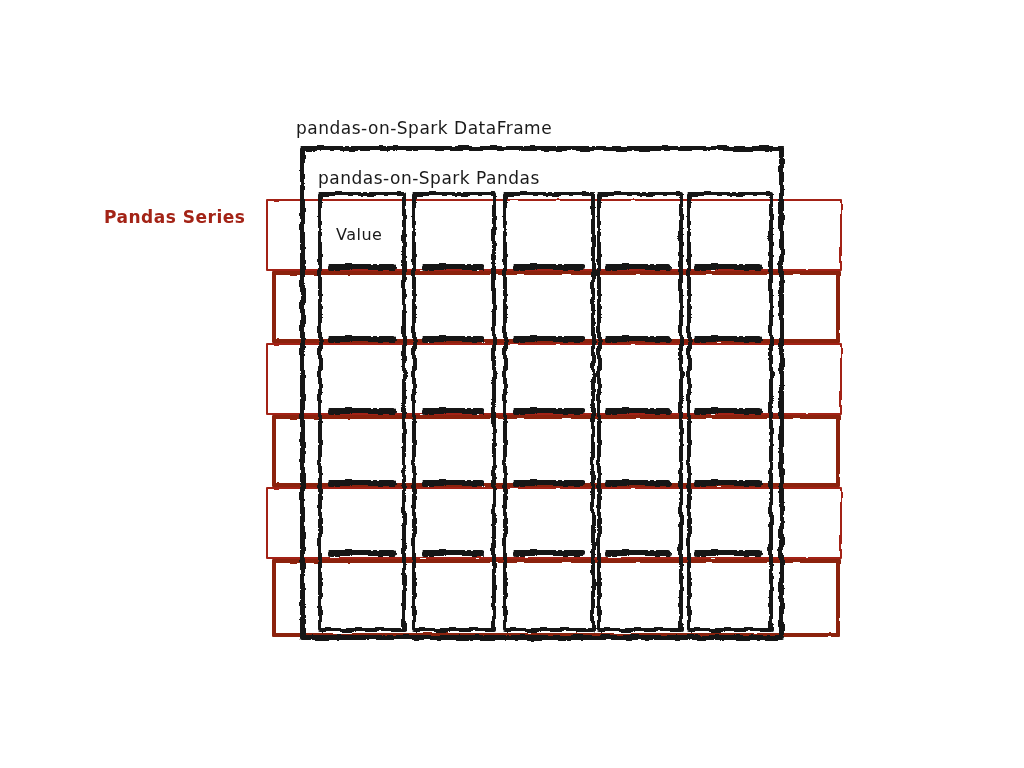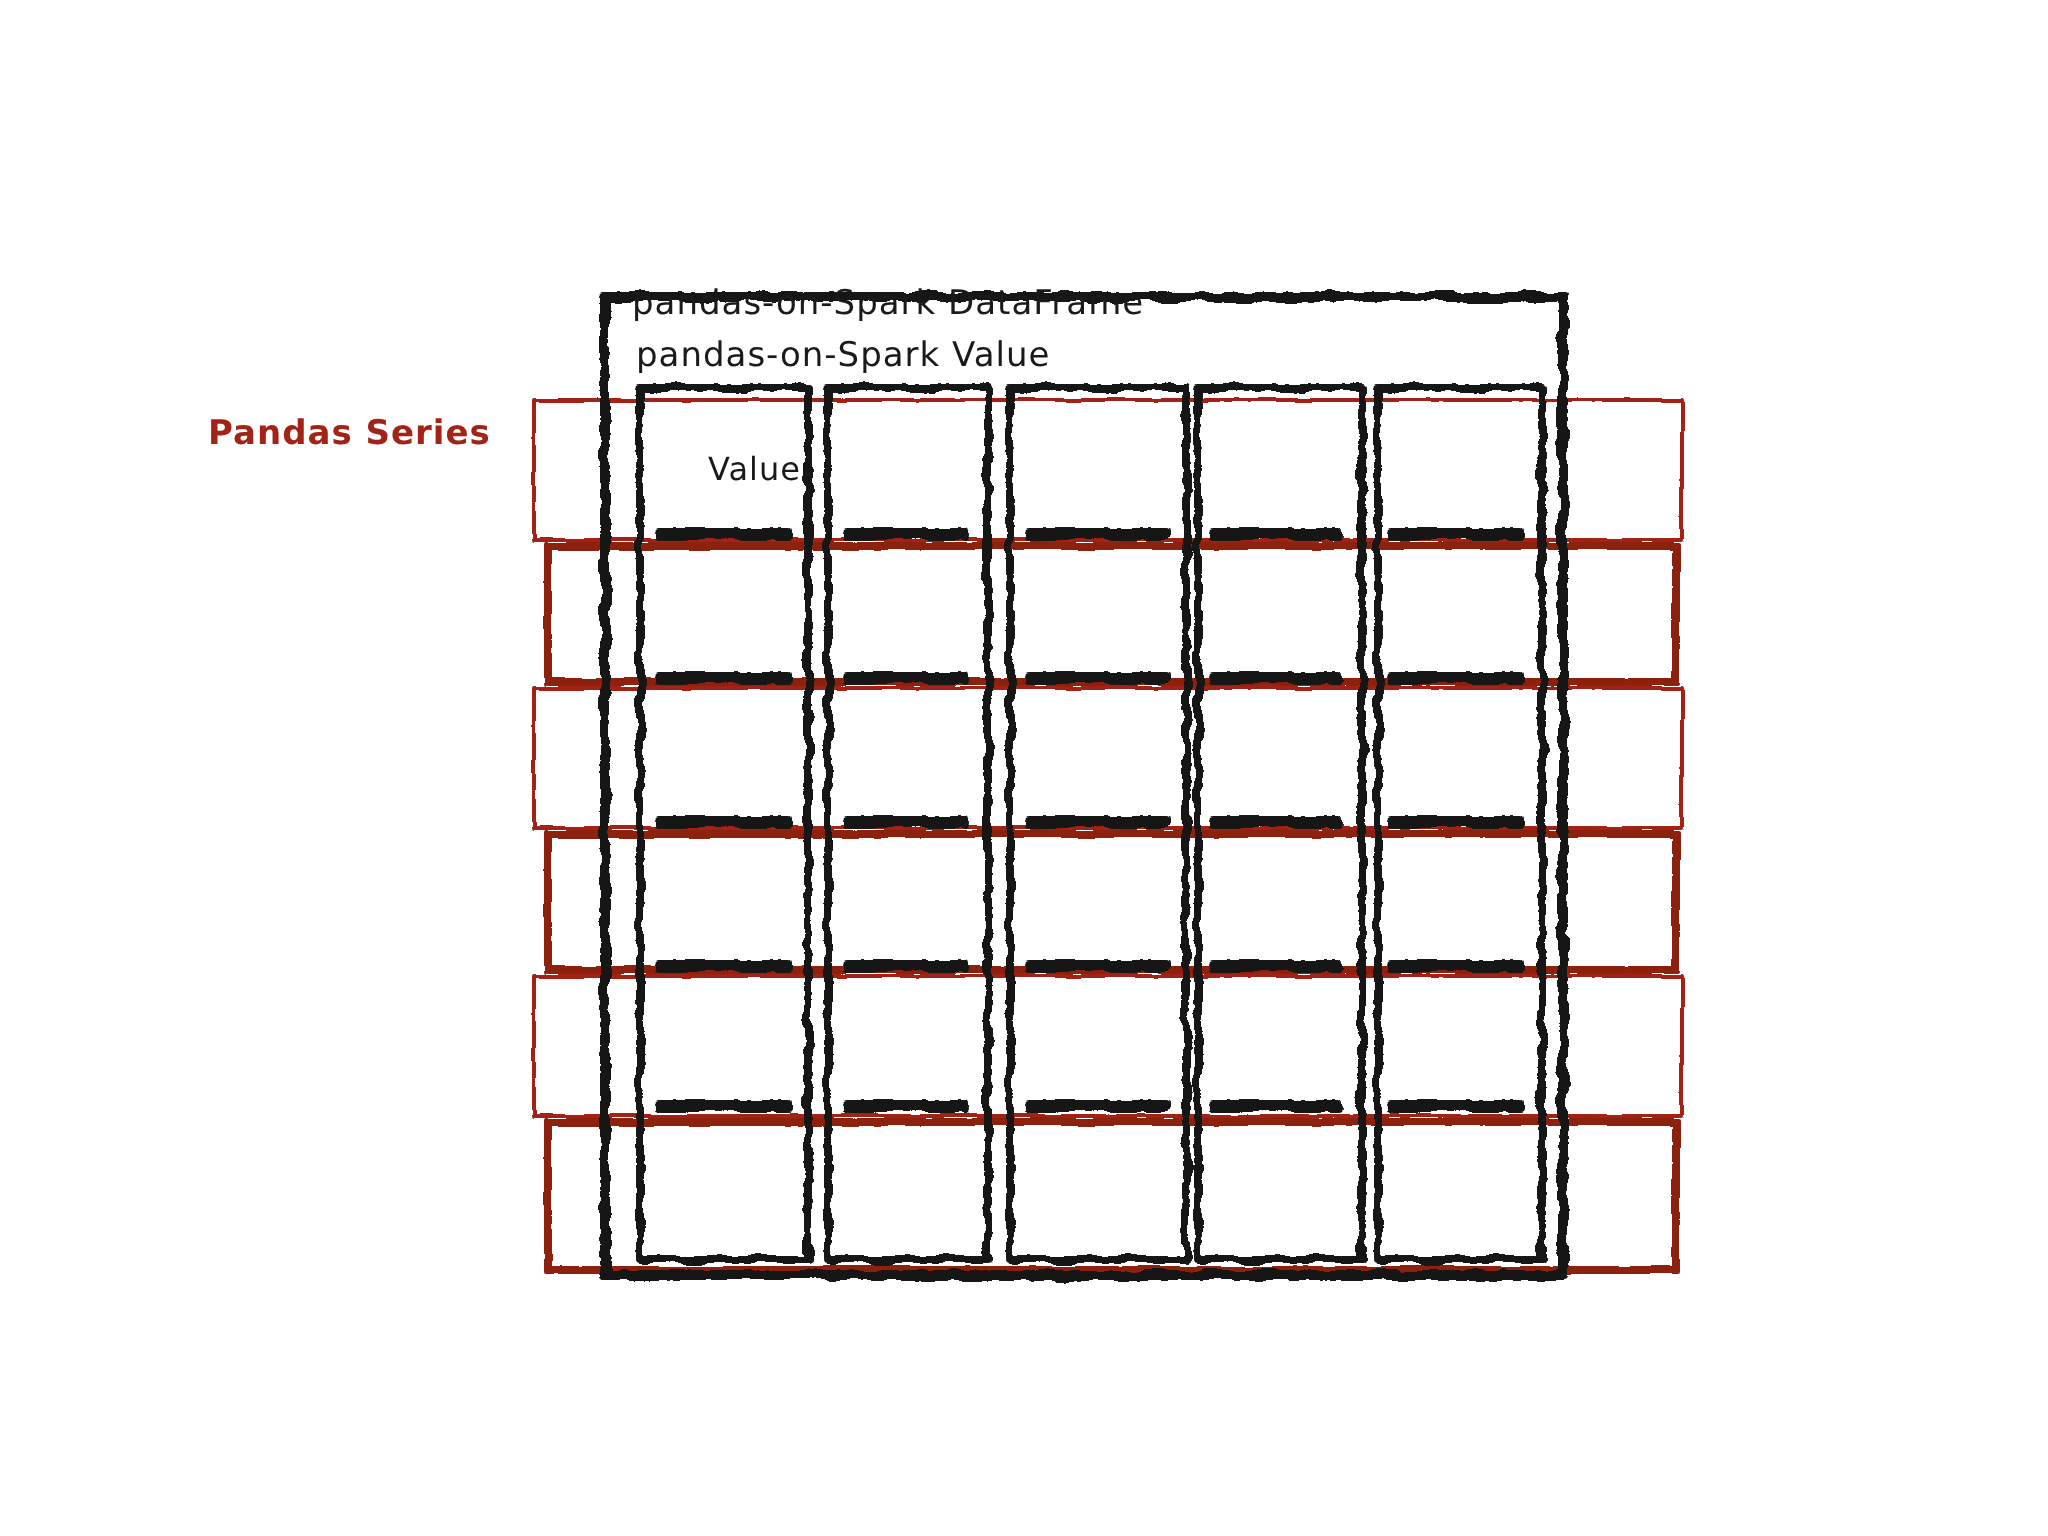--- a/index.html
+++ b/index.html
@@ -30,24 +30,24 @@
   }
   .label-dark {
     color: #1a1a1a;
     font-size: 17px;
   }
   .label-red {
     color: #a32316;
     font-size: 17px;
   }
 
-  #title-dataframe { left: 316px; top: 118px; margin-top: 24px; }
+  #title-dataframe { left: 296px; top: 118px; }
   #title-series    { left: 318px; top: 168px; }
   #title-pandas    { left: 104px; top: 207px; font-weight: bold; }
-  #cell-value-label{ left: 354px; top: 225px; color:#1a1a1a; font-size:16px; }
+  #cell-value-label{ left: 336px; top: 225px; color:#1a1a1a; font-size:16px; }
 
   
   .rect {
     position: absolute;
     box-sizing: border-box;
     background: transparent;
   }
   
   .rect-black {
     border: 5px solid #141414;
@@ -142,18 +142,18 @@
       <div class="rule" style="left: 694px; top: 480px; width: 68px;"></div>
       <div class="rule" style="left: 328px; top: 550px; width: 68px;"></div>
       <div class="rule" style="left: 422px; top: 550px; width: 62px;"></div>
       <div class="rule" style="left: 513px; top: 550px; width: 72px;"></div>
       <div class="rule" style="left: 605px; top: 550px; width: 66px;"></div>
       <div class="rule" style="left: 694px; top: 550px; width: 68px;"></div>
     </div>
 
   <div class="label label-dark" id="title-dataframe">pandas-on-Spark DataFrame</div>
 
-  <div class="label label-dark" id="title-series">pandas-on-Spark Value</div>
+  <div class="label label-dark" id="title-series">pandas-on-Spark Pandas</div>
 
   <div class="label label-red" id="title-pandas">Pandas Series</div>
 
   <div class="label" id="cell-value-label">Value</div>
 </div>
 
 </body></html>

